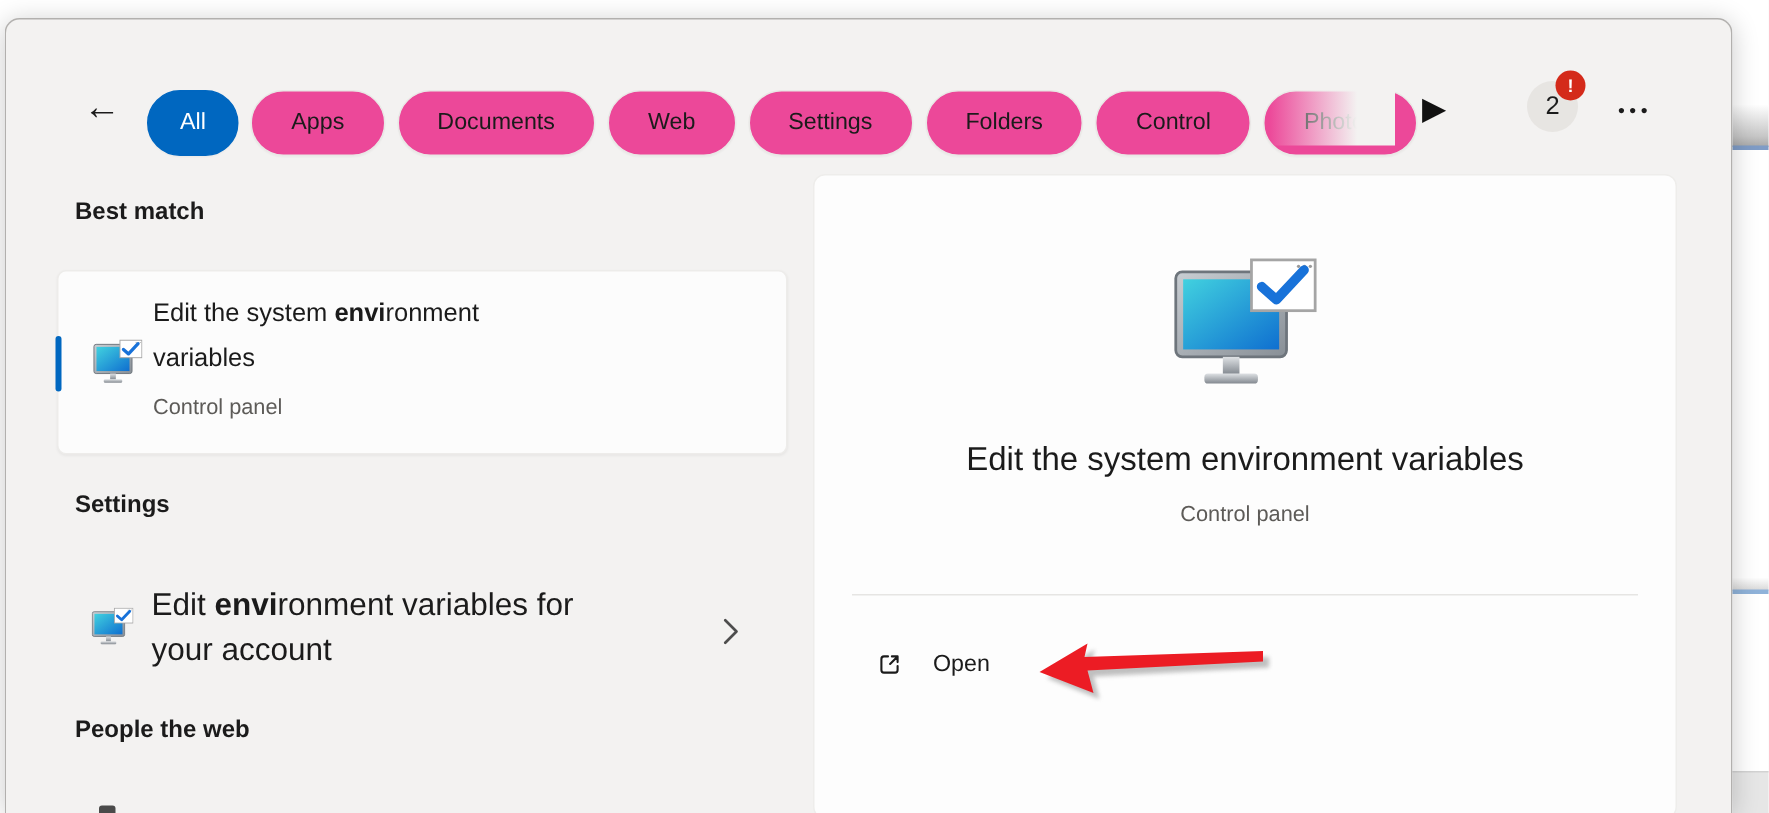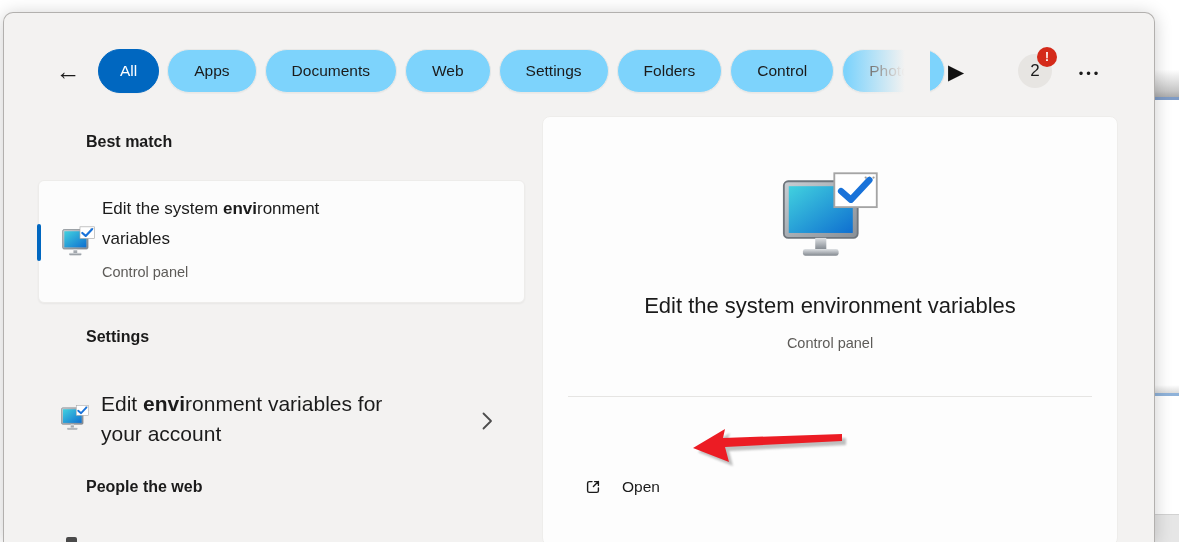--- a/index.html
+++ b/index.html
@@ -18,42 +18,42 @@
   
   .search-window{position:absolute;left:3px;top:12px;width:1152px;height:530px;
     background:#f3f2f1;border:1px solid #b2b0ae;border-bottom:none;
     border-radius:10px 10px 0 0;box-shadow:0 2px 18px rgba(0,0,0,.20);
     overflow:hidden;z-index:1;}
 
   
   .back-btn{position:absolute;left:46px;top:42px;width:36px;height:32px;
     display:flex;align-items:center;justify-content:center;
     font-size:25px;color:#1b1b1b;cursor:pointer;line-height:1;}
-  .tabs-row{position:absolute;left:94px;top:36px;height:44px;display:flex;gap:8px;align-items:flex-start;}
+  .tabs-row{position:absolute;left:94px;top:47px;height:44px;display:flex;gap:8px;align-items:flex-start;}
   .tab-pill{height:44px;display:inline-flex;align-items:center;justify-content:center;
-    padding:0 26px;border-radius:22px;background:#7dd3fc;border:1px solid #e9e8e6;
+    padding:0 26px;border-radius:22px;background:#ec4899;border:1px solid #e9e8e6;
     font-size:15.5px;color:#1b1b1b;white-space:nowrap;cursor:pointer;
     box-shadow:0 1px 1px rgba(0,0,0,.03);}
   .tab-pill.selected{background:#0067c0;border-color:#0067c0;color:#ffffff;padding:0 21px;}
   .tabs-fade{position:absolute;left:842px;top:32px;width:84px;height:52px;
     background:linear-gradient(to right,rgba(243,242,241,0) 0%,#f3f2f1 70%);pointer-events:none;}
   .play-btn{position:absolute;left:936px;top:44px;width:32px;height:30px;
     display:flex;align-items:center;justify-content:center;font-size:21px;color:#111;cursor:pointer;}
   .notif-circle{position:absolute;left:1014px;top:41px;width:34px;height:34px;border-radius:50%;
     background:#e7e5e2;display:flex;align-items:center;justify-content:center;
     font-size:17px;color:#1b1b1b;cursor:pointer;}
   .notif-alert{position:absolute;left:1033px;top:34px;width:20px;height:20px;border-radius:50%;
     background:#d42a1a;color:#fff;display:flex;align-items:center;justify-content:center;
     font-size:12px;font-weight:bold;}
   .more-btn{position:absolute;left:1066px;top:48px;width:40px;height:24px;
     display:flex;align-items:center;justify-content:center;
     font-size:13px;letter-spacing:3px;color:#1b1b1b;cursor:pointer;}
 
   
-  .section-header{position:absolute;left:46px;font-size:16px;font-weight:700;color:#1b1b1b;margin-left:36px;}
+  .section-header{position:absolute;left:46px;font-size:16px;font-weight:700;color:#1b1b1b;}
   .hdr-best{top:120px;}
   .hdr-settings{top:315px;}
   .hdr-web{top:465px;}
 
   .best-card{position:absolute;left:34px;top:167px;width:487px;height:123px;
     background:#fcfcfc;border:1px solid #edecea;border-radius:6px;
     box-shadow:0 1px 2px rgba(0,0,0,.05);cursor:pointer;}
   .accent-bar{position:absolute;left:-2px;top:43px;width:4px;height:37px;border-radius:2px;background:#0067c0;}
   .best-icon{position:absolute;left:23px;top:45px;}
   .result-title{position:absolute;left:63px;top:13px;width:285px;
@@ -74,21 +74,21 @@
   
   .preview-card{position:absolute;left:538px;top:103px;width:576px;height:430px;
     background:#fdfdfd;border:1px solid #eeedeb;border-radius:8px;}
   .preview-icon{position:absolute;left:50%;transform:translateX(-50%);top:55px;}
   .preview-title{position:absolute;left:0;right:0;top:176px;text-align:center;
     font-size:22px;color:#1b1b1b;font-weight:400;}
   .preview-sub{position:absolute;left:0;right:0;top:218px;text-align:center;
     font-size:14.5px;color:#5d5b58;}
   .preview-divider{position:absolute;left:25px;right:25px;top:279px;height:1px;background:#e6e5e3;}
   .open-row{position:absolute;left:40px;top:312px;height:28px;display:flex;
-    align-items:center;gap:19px;cursor:pointer;margin-top:44px;}
+    align-items:center;gap:19px;cursor:pointer;}
   .open-label{font-size:15.5px;color:#1b1b1b;}
   .anno-arrow{position:absolute;left:146px;top:302px;pointer-events:none;}
 
   .hidden-defs{position:absolute;width:0;height:0;overflow:hidden;}
 </style>
 </head>
 <body>
 
 <svg class="hidden-defs" aria-hidden="true">
   <defs>

